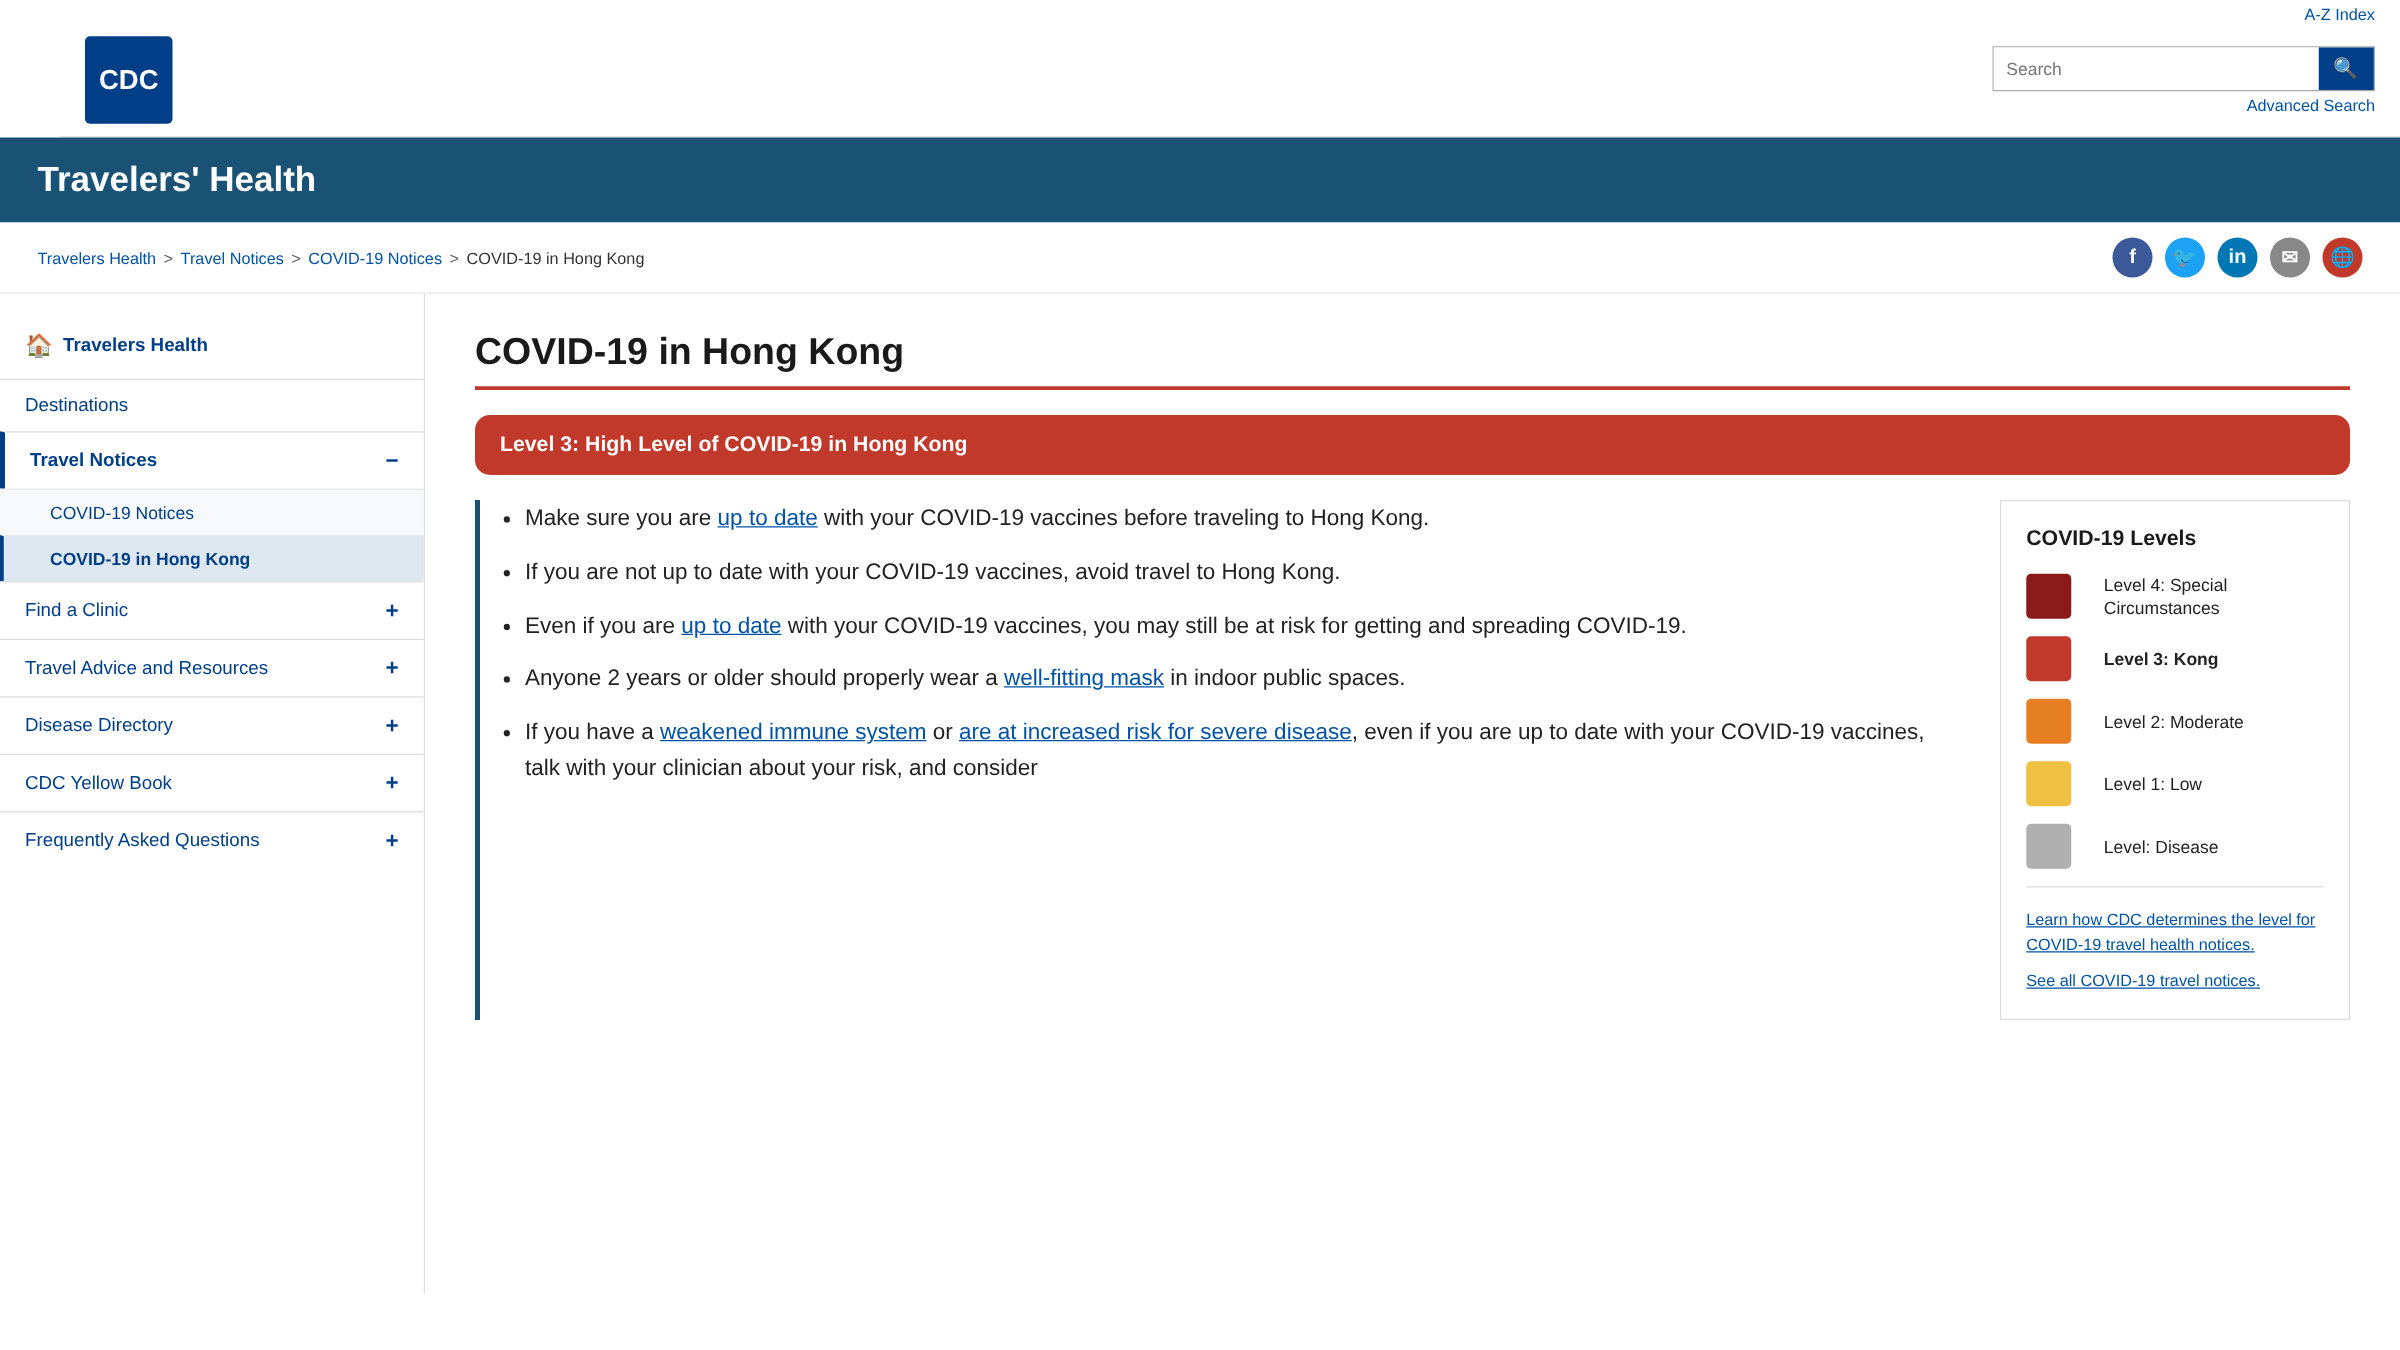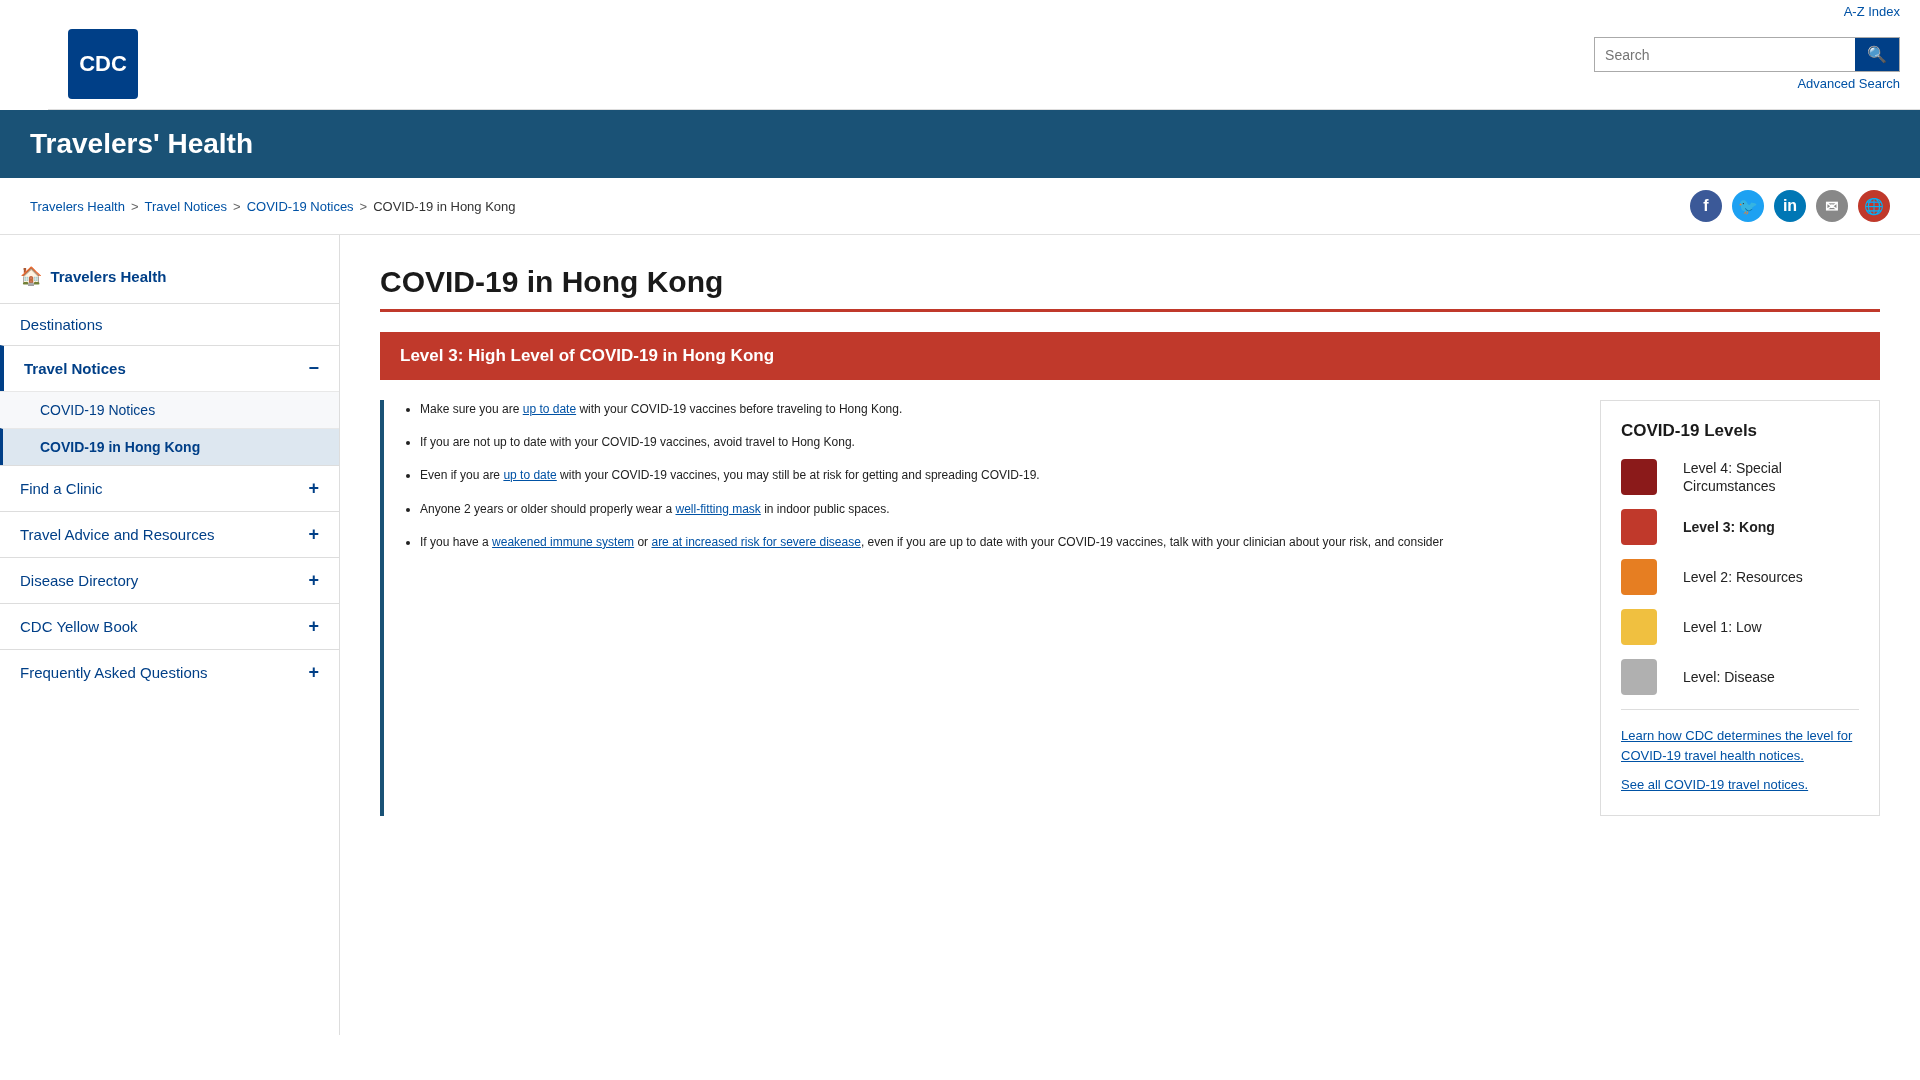--- a/index.html
+++ b/index.html
@@ -55,31 +55,31 @@
 
     .sub-items { background: #f7f8fa; }
     .sub-item { padding: 10px 20px 10px 40px; border-top: 1px solid #e8e8e8; color: #003f87; cursor: pointer; font-size: 14px; }
     .sub-item.current { background: #dde7f0; font-weight: bold; border-left: 3px solid #003f87; padding-left: 37px; }
 
     
     .content-area { flex: 1; padding: 30px 40px; background: #fff; }
 
     .page-title { font-size: 30px; color: #1a1a1a; font-weight: bold; margin-bottom: 20px; border-bottom: 3px solid #c0392b; padding-bottom: 10px; }
 
-    .alert-banner { background: #c0392b; color: white; padding: 14px 20px; font-size: 17px; font-weight: bold; border-radius: 0; margin-bottom: 20px; }
+    .alert-banner { background: #c0392b; color: white; padding: 14px 20px; font-size: 17px; font-weight: bold; border-radius: 12px; margin-bottom: 20px; }
 
     
     .two-col { display: flex; gap: 30px; }
     .main-col { flex: 1; border-left: 4px solid #1a5276; padding-left: 16px; }
     .sidebar-col { width: 280px; min-width: 280px; border: 1px solid #ddd; padding: 20px; }
 
     .section-title { font-size: 19px; font-weight: bold; color: #1a1a1a; margin-bottom: 16px; }
 
     .bullet-list { list-style: disc; padding-left: 20px; }
-    .bullet-list li { margin-bottom: 14px; font-size: 12px; line-height: 1.6; color: #222; }
+    .bullet-list li { margin-bottom: 14px; font-size: 18px; line-height: 1.6; color: #222; }
     .bullet-list li a { color: #0052a5; text-decoration: underline; }
 
     
     .levels-title { font-size: 17px; font-weight: bold; color: #1a1a1a; margin-bottom: 18px; }
     .level-row { display: flex; align-items: center; gap: 26px; margin-bottom: 14px; }
     .level-swatch { width: 36px; height: 36px; border-radius: 4px; flex-shrink: 0; }
     .level-label { font-size: 14px; color: #222; line-height: 1.3; }
     .level-label strong { font-weight: bold; }
 
     .levels-link { color: #0052a5; text-decoration: underline; font-size: 13px; line-height: 1.5; margin-top: 16px; display: block; cursor: pointer; }
@@ -216,21 +216,21 @@
           <div class="level-label">Level 4: Special Circumstances</div>
         </div>
 
         <div class="level-row">
           <div class="level-swatch" style="background:#c0392b;"></div>
           <div class="level-label"><strong>Level 3: Kong</strong></div>
         </div>
 
         <div class="level-row">
           <div class="level-swatch" style="background:#e67e22;"></div>
-          <div class="level-label">Level 2: Resources</div>
+          <div class="level-label">Level 2: Moderate</div>
         </div>
 
         <div class="level-row">
           <div class="level-swatch" style="background:#f0c040;"></div>
           <div class="level-label">Level 1: Low</div>
         </div>
 
         <div class="level-row">
           <div class="level-swatch" style="background:#b0b0b0;"></div>
           <div class="level-label">Level: Disease</div>

